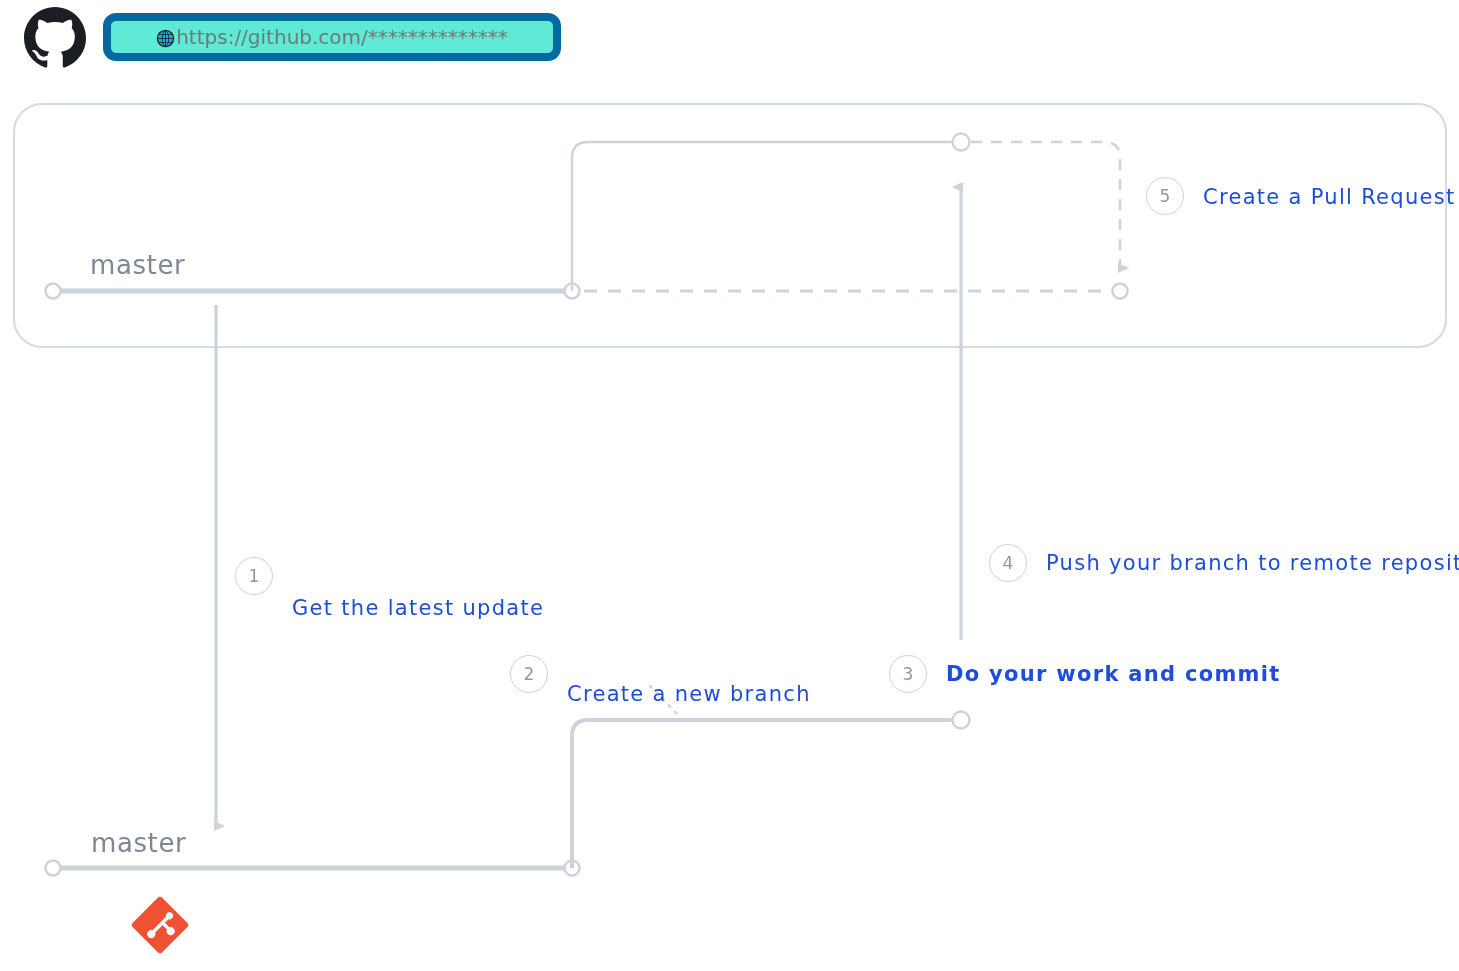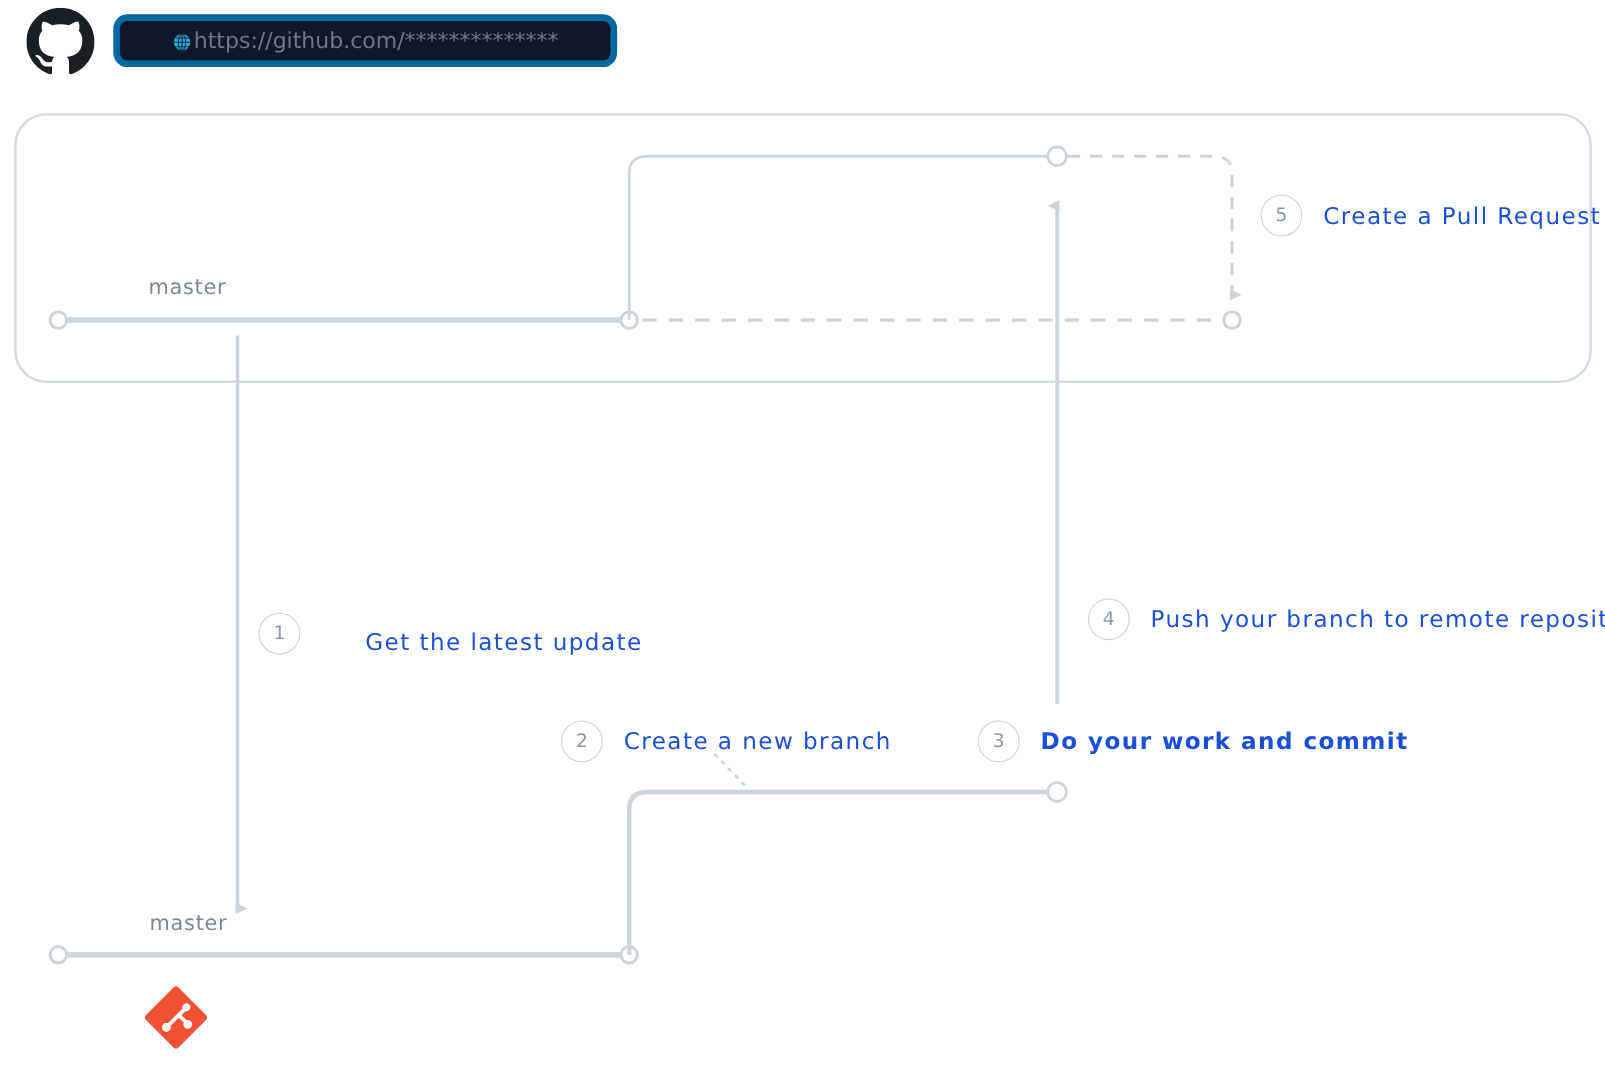--- a/index.html
+++ b/index.html
@@ -30,24 +30,24 @@
   }
   .gh-logo {
     position: absolute;
     left: 24px; top: 7px;
     width: 62px; height: 62px;
   }
   .url-bar {
     position: absolute;
     left: 103px; top: 13px;
     width: 458px; height: 48px;
-    border: 6px solid #0369a1;
+    border: 8px solid #0369a1;
     border-radius: 13px;
     box-sizing: border-box;
-    background: #0f172a;
+    background: #5eead4;
     display: flex;
     align-items: center;
     justify-content: center;
   }
   .url-text {
     display: flex;
     align-items: center;
     font-family: "DejaVu Sans", sans-serif;
     font-size: 21px;
     color: #6b7680;
@@ -84,24 +84,23 @@
 
   
   .hand {
     position: absolute;
     font-family: "DejaVu Sans", sans-serif;
     color: #8d98a4;
     white-space: nowrap;
     letter-spacing: 1.2px;
   }
   .branch-label {
-    font-size: 19px;
+    font-size: 26px;
     color: #7e8894;
     letter-spacing: 0.6px;
-    margin-left: 45px;
   }
   .step-text {
     font-size: 21px;
     color: #1d4ed8;
     letter-spacing: 1.3px;
   }
   .step-num {
     position: absolute;
     width: 38px; height: 38px;
     border: 1.6px solid #cbd2da;
@@ -190,27 +189,27 @@
   </svg>
 
   <div class="hand branch-label" style="left:90px; top:250px;">master</div>
 
   <div class="hand branch-label" style="left:91px; top:828px;">master</div>
 
   <div class="step-num" style="left:1146px; top:177px;">5</div>
   <div class="hand step-text" style="left:1203px; top:185px;">Create a Pull Request</div>
 
   <div class="step-num" style="left:235px; top:557px;">1</div>
-  <div class="hand step-text" style="left:292px; top:572px;margin-left:40px;">Get the latest update</div>
+  <div class="hand step-text" style="left:292px; top:596px;">Get the latest update</div>
 
   <div class="step-num" style="left:989px; top:544px;">4</div>
   <div class="hand step-text" style="left:1046px; top:551px;">Push your branch to remote repository</div>
 
   <div class="step-num" style="left:510px; top:655px;">2</div>
-  <div class="hand step-text" style="left:567px; top:662px;">Create a new branch</div>
+  <div class="hand step-text" style="left:567px; top:682px;">Create a new branch</div>
 
   <div class="step-num" style="left:889px; top:655px;">3</div>
   <div class="hand step-text" style="left:946px; top:662px;font-weight:bold;">Do your work and commit</div>
 
   <div class="git-logo">
     <svg width="58" height="58" viewBox="0 0 92 92">
       <g transform="rotate(-45 46 46)">
         <rect x="13" y="13" width="66" height="66" rx="5" ry="5" fill="#f05133"></rect>
       </g>
       <g transform="rotate(45 46 46)" fill="#ffffff">

